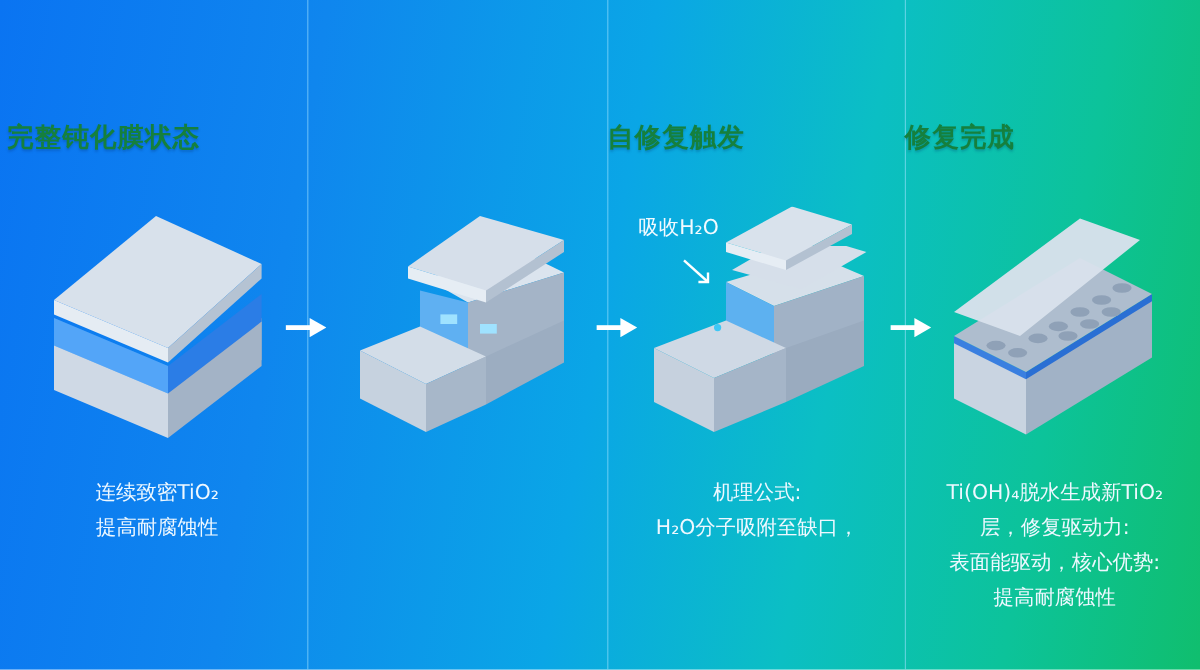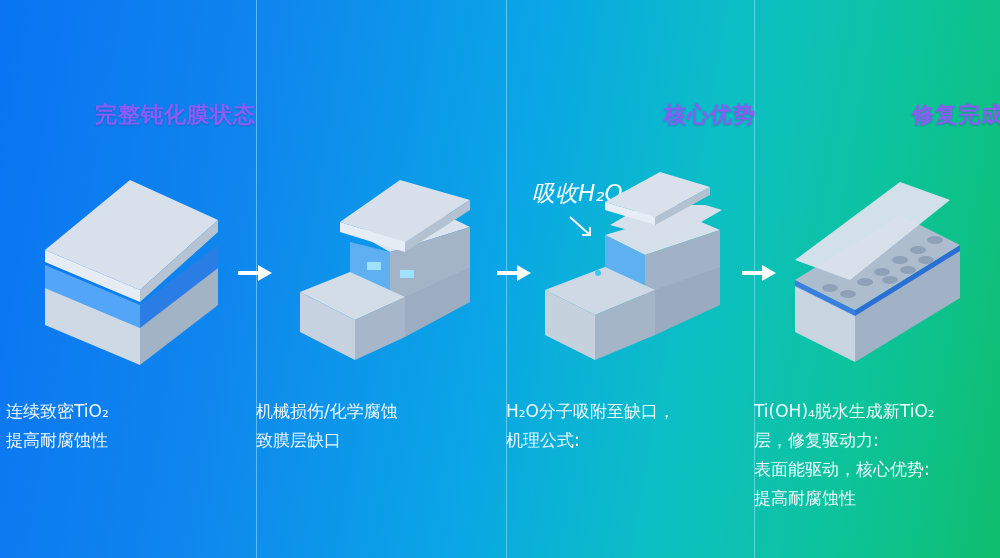--- a/index.html
+++ b/index.html
@@ -5,31 +5,31 @@
   html, body { margin:0; padding:0; }
   body {
     width:1000px; height:558px; overflow:hidden; position:relative;
     font-family: "DejaVu Sans", "Liberation Sans", sans-serif;
     background: linear-gradient(100deg, #0a74f2 0%, #0f86ee 25%, #0aa6e6 50%, #0bbfc4 68%, #0cc39a 85%, #10be6e 100%);
     color:#fff;
   }
   .panel { position:absolute; top:0; height:558px; width:250px; }
   .divider { position:absolute; top:0; width:1px; height:558px; background: rgba(160,225,255,0.55); }
   .title {
-    position:absolute; top:100px; left:0; width:250px; text-align:right;
-    font-size:22px; font-weight:bold; letter-spacing:1px; color:#8b5cf6;
+    position:absolute; top:100px; left:0; width:250px; text-align:left;
+    font-size:22px; font-weight:bold; letter-spacing:1px; color:#15803d;
     text-shadow: 0 1px 2px rgba(0,40,100,0.25);
   }
   .desc {
-    position:absolute; top:397px; left:0; width:250px; 
+    position:absolute; top:397px; left:0; width:250px; text-align:center;
     font-size:17px; line-height:29px; color:#eef8ff;
   }
   .arrow { position:absolute; top:265px; width:34px; height:16px; }
   svg.block { position:absolute; }
-  .absorb-label { position:absolute; left:532px; top:178px; font-size:23px; color:#f2faff;font-style:italic; }
+  .absorb-label { position:absolute; left:532px; top:178px; font-size:17px; color:#f2faff; }
 </style>
 </head>
 <body>
 
 <div class="divider" style="left:256px"></div>
 <div class="divider" style="left:506px"></div>
 <div class="divider" style="left:754px"></div>
 
 <div class="panel" style="left:6px">
   <div class="title">完整钝化膜状态</div>
@@ -54,24 +54,20 @@
   <polygon points="5,80 90,10 178,50 100,120" fill="#d8e1eb"></polygon>
   <polygon points="5,80 100,120 100,132 5,92" fill="#e5ecf3"></polygon>
   <polygon points="100,120 178,50 178,62 100,132" fill="#b5c3d3"></polygon>
 </svg>
 <svg class="arrow" style="left:238px" viewBox="0 0 34 16">
   <rect x="0" y="6" width="22" height="4" fill="#fff"></rect>
   <polygon points="20,0 34,8 20,16" fill="#fff"></polygon>
 </svg>
 
 <div class="panel" style="left:256px">
-  <div class="desc">
-    <div>机械损伤/化学腐蚀</div>
-    <div>致膜层缺口</div>
-  </div>
 </div>
 <svg class="block" style="left:295px;top:172px" width="180" height="190" viewBox="0 0 180 190">
 
   <polygon points="60,60 140,38 175,55 95,80" fill="#dbe4ee"></polygon>
   <polygon points="95,80 175,55 175,110 95,135" fill="#a4b4c7"></polygon>
 
   <polygon points="55,70 95,80 95,135 55,122" fill="#5fb0f2"></polygon>
   <rect x="72" y="90" width="14" height="8" fill="#9fe2ff"></rect>
   <rect x="105" y="98" width="14" height="8" fill="#9fe2ff"></rect>
 
@@ -83,24 +79,24 @@
   <polygon points="45,50 105,8 175,28 110,70" fill="#d6dfea"></polygon>
   <polygon points="45,50 110,70 110,80 45,60" fill="#e6edf4"></polygon>
   <polygon points="110,70 175,28 175,38 110,80" fill="#b3c1d1"></polygon>
 </svg>
 <svg class="arrow" style="left:497px" viewBox="0 0 34 16">
   <rect x="0" y="6" width="22" height="4" fill="#fff"></rect>
   <polygon points="20,0 34,8 20,16" fill="#fff"></polygon>
 </svg>
 
 <div class="panel" style="left:506px">
-  <div class="title">核心优势</div>
+  <div class="title">自修复触发</div>
   <div class="desc">
+    <div>机理公式:</div>
     <div>H₂O分子吸附至缺口，</div>
-    <div>机理公式:</div>
   </div>
 </div>
 <div class="absorb-label">吸收H₂O</div>
 <svg class="block" style="left:540px;top:205px" width="185" height="160" viewBox="0 0 185 160">
 
   <line x1="30" y1="12" x2="50" y2="30" stroke="#fff" stroke-width="2"></line>
   <polyline points="42,30 50,30 50,22" fill="none" stroke="#fff" stroke-width="2"></polyline>
 
   <polygon points="65,30 140,8 180,25 105,50" fill="#d6e0ea"></polygon>
   <polygon points="105,50 180,25 180,95 105,120" fill="#a1b2c6"></polygon>

